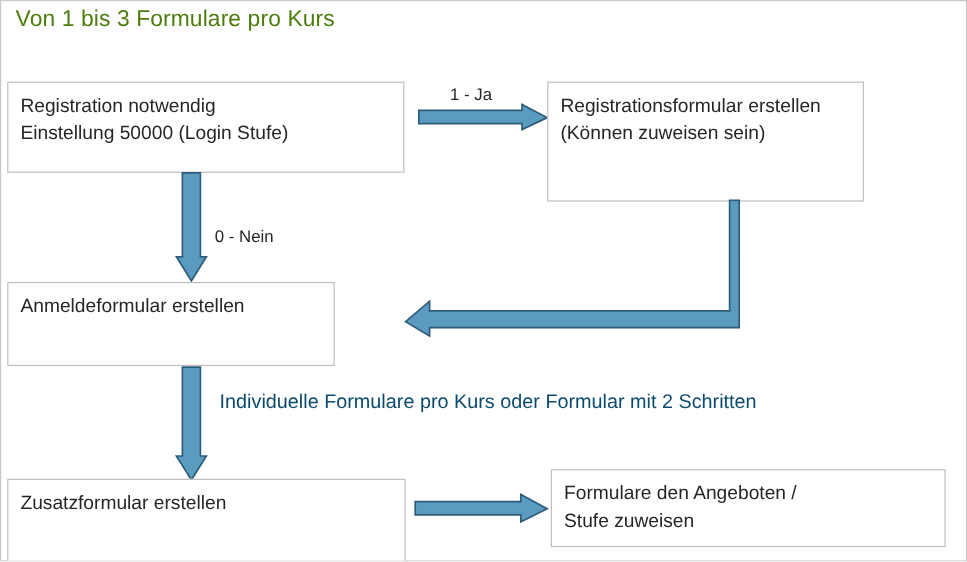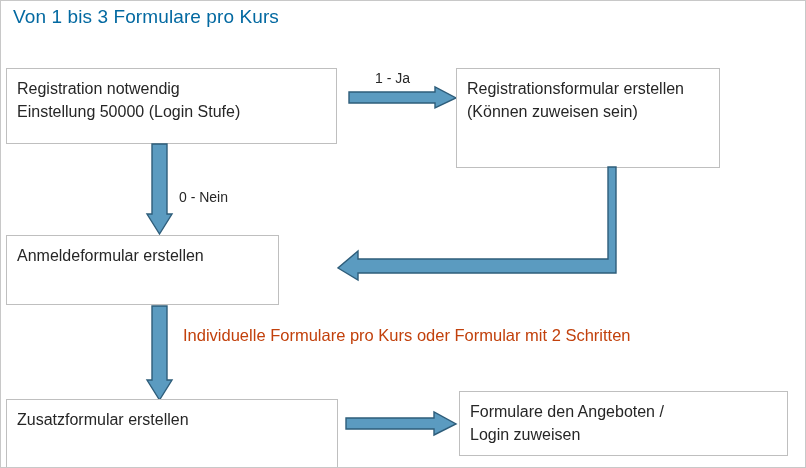--- a/index.html
+++ b/index.html
@@ -17,21 +17,21 @@
     background: #ffffff;
     overflow: hidden;
     box-sizing: border-box;
     border: 1px solid #c8c8c8;
   }
   .title {
     position: absolute;
     left: 12px;
     top: 5px;
     font-size: 19px;
-    color: #0369a1;
+    color: #4d7c0f;
     white-space: nowrap;
     letter-spacing: 0.1px;
   }
   .node {
     position: absolute;
     box-sizing: border-box;
     background: #ffffff;
     border: 1px solid #bfbfbf;
     font-size: 16px;
     color: #262626;
@@ -42,21 +42,21 @@
   .node .line { display: block; white-space: nowrap; }
   .edge-label {
     position: absolute;
     font-size: 14px;
     color: #262626;
     white-space: nowrap;
   }
   .note {
     position: absolute;
     font-size: 16.5px;
-    color: #c2410c;
+    color: #0c4a6e;
     line-height: 1.52;
     white-space: nowrap;
   }
   .arrow { position: absolute; }
   .arrow svg { display: block; overflow: visible; }
 </style>
 </head>
 <body>
 
 <div id="canvas">
@@ -113,16 +113,16 @@
   </div>
 
   <div class="arrow" style="left:345px; top:411px;">
     <svg width="112" height="24" viewBox="0 0 112 24">
       <polygon points="0,6 88,6 88,0 110,12 88,23 88,17 0,17" fill="#5B9BC0" stroke="#2E5D7A" stroke-width="1.4" stroke-linejoin="miter"></polygon>
     </svg>
   </div>
 
   <div class="node" style="left:458px; top:390px; width:329px; height:65px;">
     <span class="line">Formulare den Angeboten /</span>
-    <span class="line">Login zuweisen</span>
+    <span class="line">Stufe zuweisen</span>
   </div>
 
 </div>
 
 </body></html>

